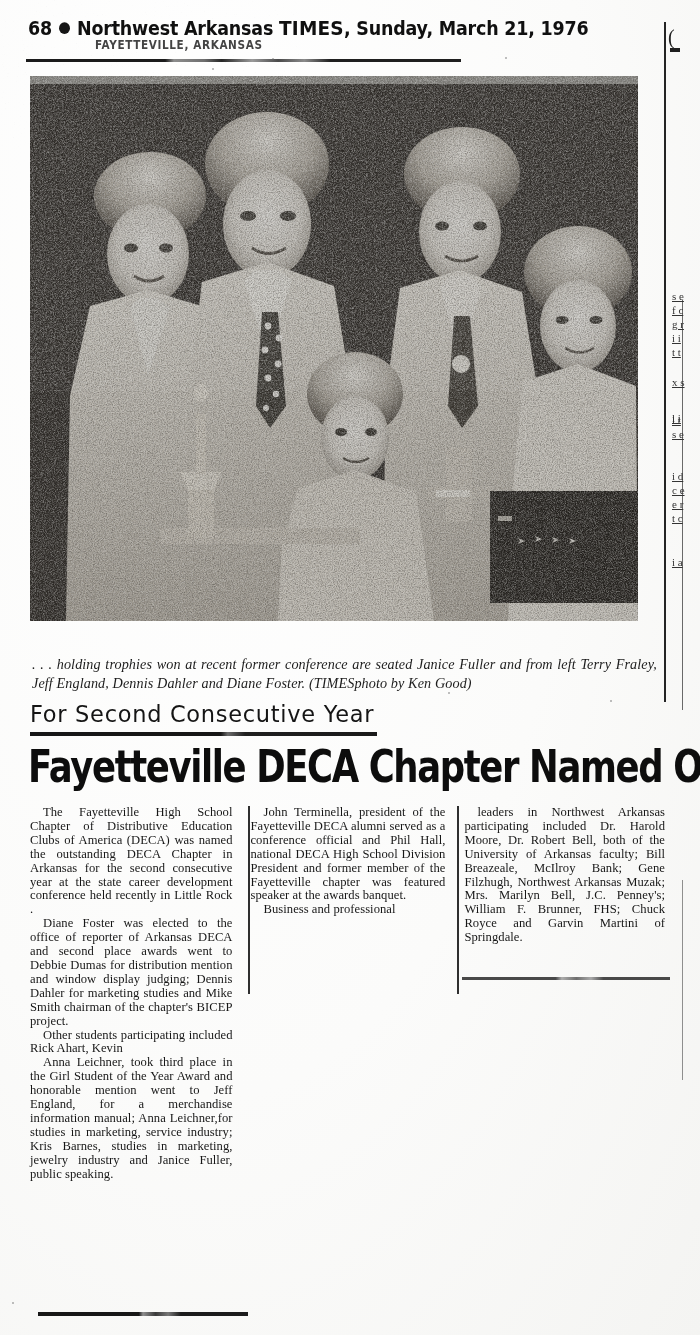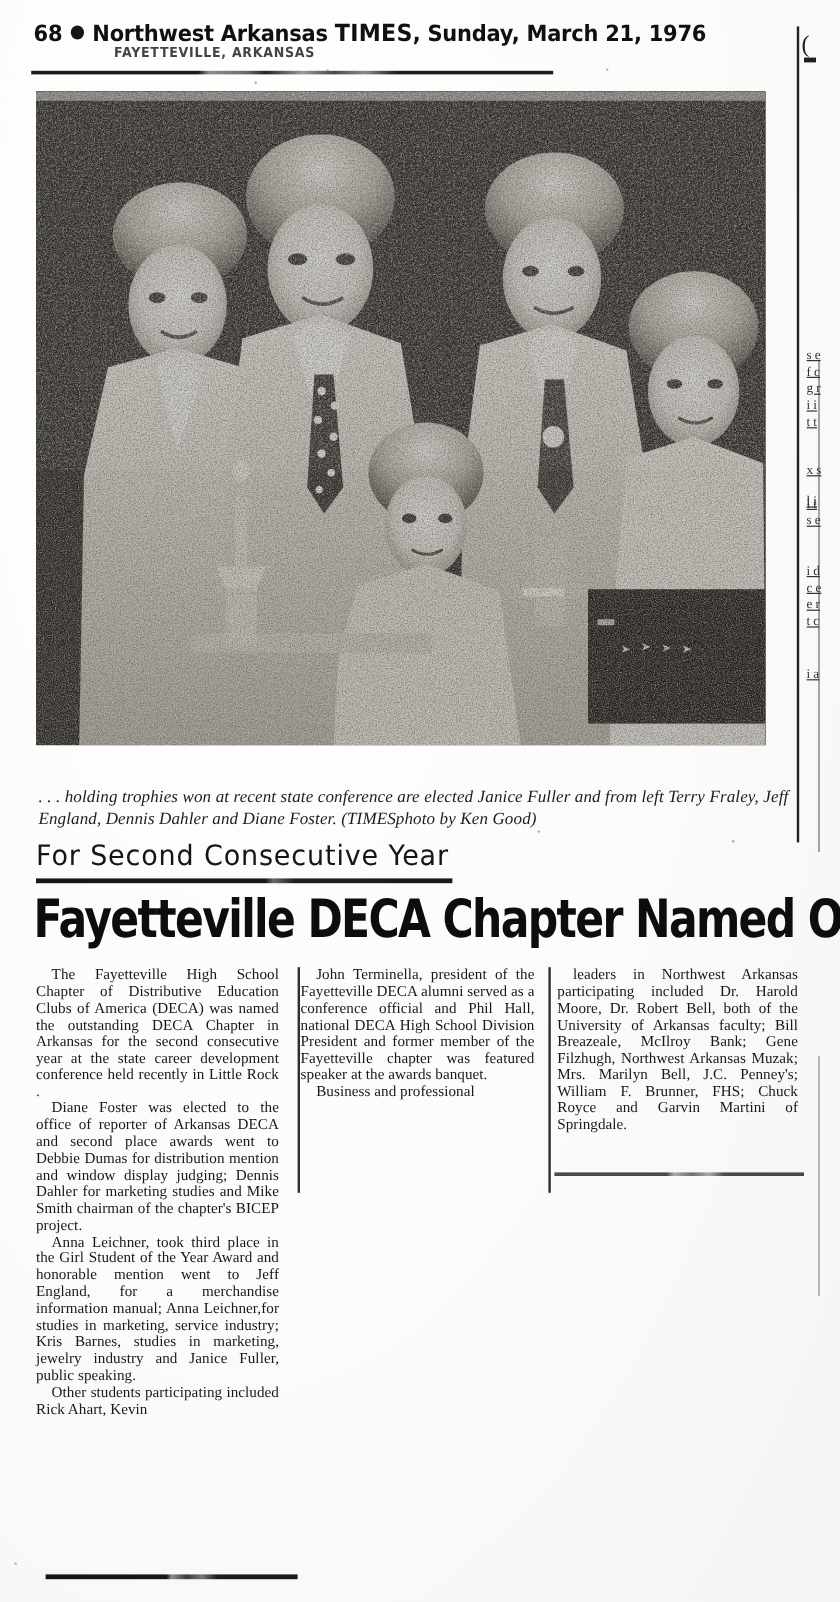--- a/index.html
+++ b/index.html
@@ -433,36 +433,36 @@
 
         <rect x="0" y="0" width="608" height="545" filter="url(#grit)" opacity=".72"></rect>
         <rect x="0" y="0" width="608" height="545" filter="url(#grit2)" opacity=".50" style="mix-blend-mode:screen"></rect>
         <rect x="0" y="0" width="608" height="300" filter="url(#speck)" opacity=".35" style="mix-blend-mode:screen"></rect>
 
         <rect x="0" y="0" width="608" height="545" fill="#1e1b18" opacity=".17"></rect>
       </g>
     </svg>
   </div>
 
-  <div class="caption-body">. . . holding trophies won at recent state conference are elected Janice Fuller and from left Terry Fraley, Jeff England, Dennis Dahler and Diane Foster. (TIMESphoto by Ken Good)</div>
+  <div class="caption-body">. . . holding trophies won at recent former conference are seated Janice Fuller and from left Terry Fraley, Jeff England, Dennis Dahler and Diane Foster. (TIMESphoto by Ken Good)</div>
 
   <div class="kicker">For Second Consecutive Year</div>
   <div class="kicker-rule"></div>
   <div class="headline">Fayetteville DECA Chapter Named Outstanding</div>
 
   <div class="col-rule rule-a"></div>
   <div class="col-rule rule-b"></div>
 
   <div class="columns">
 
     <div class="col col-1">
       <p>The Fayetteville High School Chapter of Distributive Education Clubs of America (DECA) was named the outstanding DECA Chapter in Arkansas for the second consecutive year at the state career development conference held recently in Little Rock .</p>
       <p>Diane Foster was elected to the office of reporter of Arkansas DECA and second place awards went to Debbie Dumas for distribution mention and window display judging; Dennis Dahler for marketing studies and Mike Smith chairman of the chapter's BICEP project.</p>
+      <p>Other students participating included Rick Ahart, Kevin</p>
       <p>Anna Leichner, took third place in the Girl Student of the Year Award and honorable mention went to Jeff England, for a merchandise information manual; Anna Leichner,for studies in marketing, service industry; Kris Barnes, studies in marketing, jewelry industry and Janice Fuller, public speaking.</p>
-      <p>Other students participating included Rick Ahart, Kevin</p>
     </div>
 
     <div class="col col-2">
       <p>John Terminella, president of the Fayetteville DECA alumni served as a conference official and Phil Hall, national DECA High School Division President and former member of the Fayetteville chapter was featured speaker at the awards banquet.</p>
       <p>Business and professional</p>
     </div>
 
     <div class="col col-3">
       <p>leaders in Northwest Arkansas participating included Dr. Harold Moore, Dr. Robert Bell, both of the University of Arkansas faculty; Bill Breazeale, McIlroy Bank; Gene Filzhugh, Northwest Arkansas Muzak; Mrs. Marilyn Bell, J.C. Penney's; William F. Brunner, FHS; Chuck Royce and Garvin Martini of Springdale.</p>
     </div>
@@ -477,21 +477,21 @@
   <div class="gutter-rule3"></div>
   <div class="edge-brace">(</div>
   <div class="edge-dash"></div>
 
   <div class="edge-frag" style="top:290px">s e</div>
   <div class="edge-frag" style="top" :=""></div>
   <div class="edge-frag" style="top:304px">f c</div>
   <div class="edge-frag" style="top:318px">g r</div>
   <div class="edge-frag" style="top:332px">i i</div>
   <div class="edge-frag" style="top:346px">t t</div>
-  <div class="edge-frag" style="top:386px">x s</div>
+  <div class="edge-frag" style="top:376px">x s</div>
   <div class="edge-frag" style="top:412px">l i</div>
   <div class="edge-frag" style="top:414px">l t</div>
   <div class="edge-frag" style="top:428px">s e</div>
   <div class="edge-frag" style="top:470px">i d</div>
   <div class="edge-frag" style="top:484px">c e</div>
   <div class="edge-frag" style="top:498px">e r</div>
   <div class="edge-frag" style="top:512px">t c</div>
   <div class="edge-frag" style="top:556px">i a</div>
 
   <div class="stray-dot" style="left:12px;  top:1302px"></div>

